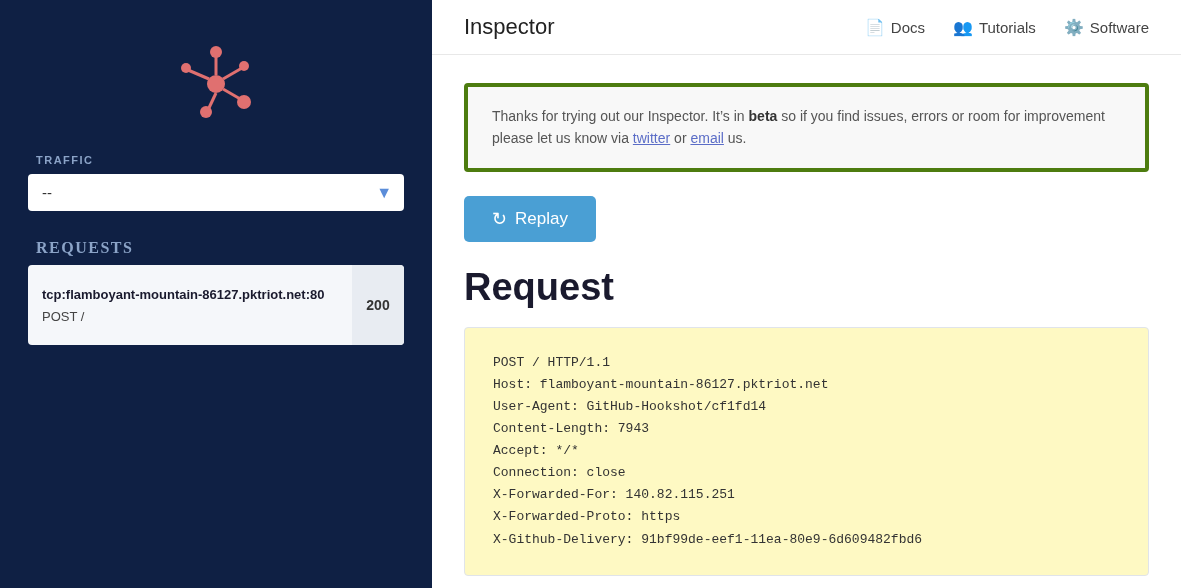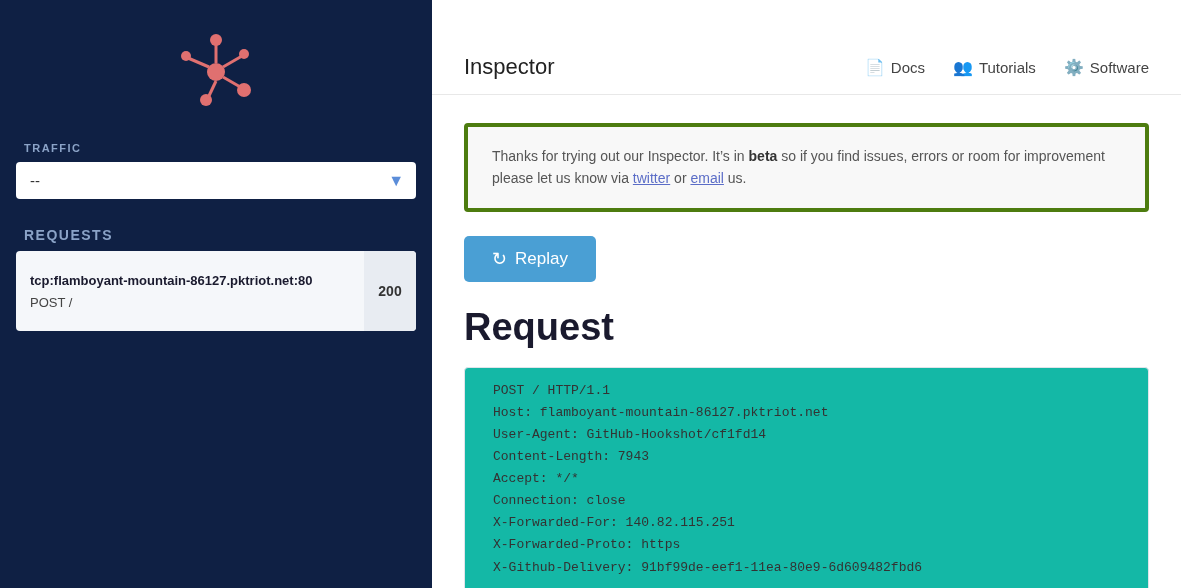--- a/index.html
+++ b/index.html
@@ -6,21 +6,21 @@
     body { font-family: -apple-system, BlinkMacSystemFont, 'Segoe UI', sans-serif; display: flex; height: 588px; overflow: hidden; }
 
     
     #sidebar {
       width: 432px;
       min-width: 432px;
       background-color: #0f2044;
       color: #fff;
       display: flex;
       flex-direction: column;
-      padding: 0;
+      padding: 12px;
     }
 
     #logo-area {
       display: flex;
       justify-content: center;
       align-items: center;
       padding: 30px 20px 20px;
     }
 
     .logo-svg { width: 100px; height: 80px; }
@@ -56,26 +56,27 @@
       position: absolute;
       right: 12px;
       top: 50%;
       transform: translateY(-50%);
       color: #5b8dd9;
       font-size: 16px;
       pointer-events: none;
     }
 
     .requests-label {
-      font-size: 14px;
+      font-size: 16px;
       font-weight: 700;
       letter-spacing: 1.5px;
       color: #8ba3c7;
       padding: 8px 24px 8px;
       text-transform: uppercase;
+      font-family: Liberation Serif, serif;
     }
 
     .request-item {
       background: #f5f7fa;
       color: #1a1a2e;
       margin: 0 16px;
       border-radius: 4px;
       display: flex;
       justify-content: space-between;
       align-items: stretch;
@@ -116,21 +117,20 @@
       border-radius: 0 4px 4px 0;
     }
 
     
     #main {
       flex: 1;
       background: #fff;
       overflow-y: auto;
       display: flex;
       flex-direction: column;
-      margin-top: 40px;
     }
 
     #top-nav {
       display: flex;
       align-items: center;
       justify-content: space-between;
       padding: 14px 32px;
       border-bottom: 1px solid #e8e8e8;
     }
 
@@ -201,24 +201,24 @@
     }
 
     .section-title {
       font-size: 38px;
       font-weight: 700;
       color: #1a1a2e;
       margin-bottom: 18px;
     }
 
     .code-block {
-      background: #14b8a6;
+      background: #fef9c3;
       border: 1px solid #e0e4ea;
       border-radius: 4px;
-      padding: 12px 28px;
+      padding: 24px 28px;
       font-family: 'Courier New', Courier, monospace;
       font-size: 13px;
       color: #333;
       line-height: 1.7;
       overflow-x: auto;
     }
 
     .code-line { display: block; white-space: pre; }
   </style>
 </head>

